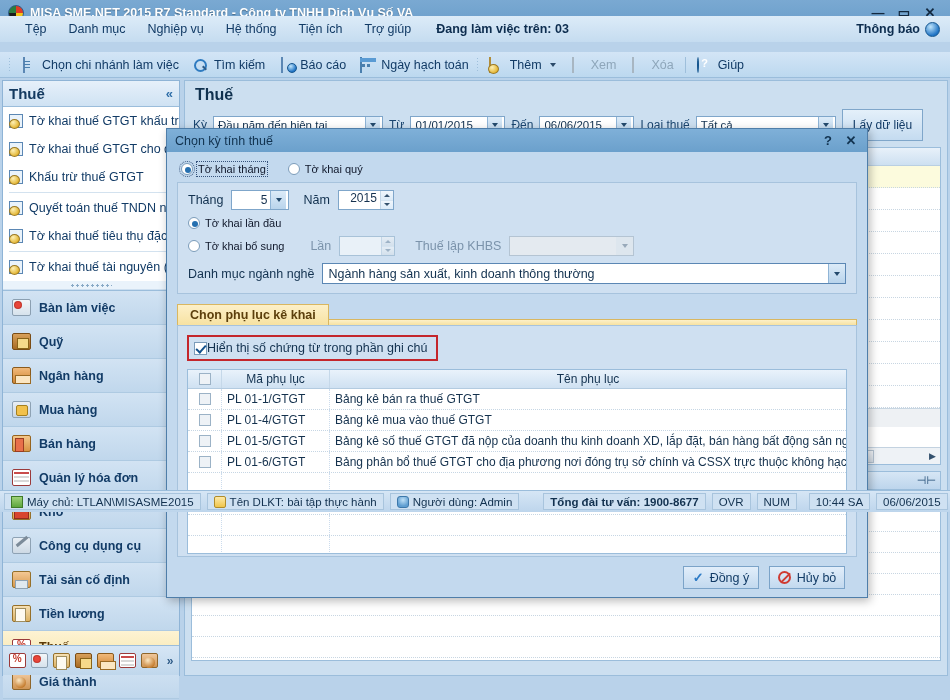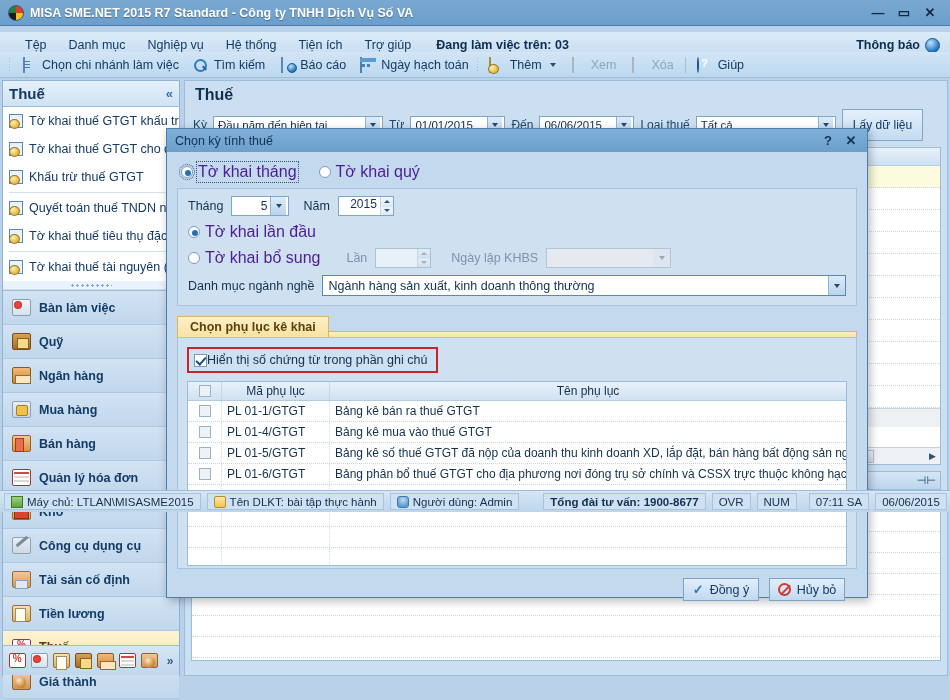--- a/index.html
+++ b/index.html
@@ -24,21 +24,21 @@
     background:conic-gradient(#e03c26 0 25%, #f4c518 0 50%, #1b1b1b 0 75%, #2b7e3e 0 100%);
     border:1px solid #2f5c88; margin:0 6px 0 4px; flex:none;
   }
   .title-text { color:#fff; font-size:12.5px; font-weight:bold; text-shadow:0 1px 1px rgba(0,0,0,.35); white-space:nowrap; }
   .win-btns { margin-left:auto; display:flex; gap:10px; padding-right:8px; }
   .win-btn { width:16px; height:14px; position:relative; cursor:default; color:#12283f; }
   .win-btn span { position:absolute; left:0; right:0; top:0; bottom:0; display:flex; align-items:center; justify-content:center; font-size:13px; font-weight:bold; }
 
   
   .menubar {
-    position:absolute; left:0; top:32px; width:950px; height:26px;
+    position:absolute; left:0; top:16px; width:950px; height:26px;
     background:linear-gradient(#dcebf8,#c5dcf0);
     display:flex; align-items:center; padding-left:14px; gap:0px;
   }
   .menu-item { padding:3px 11px; color:#123b66; font-size:12.5px; white-space:nowrap; }
   .working-on { margin-left:14px; font-weight:bold; color:#0d2d4f; font-size:12.5px; }
   .notify { margin-left:auto; padding-right:10px; display:flex; align-items:center; gap:5px; font-weight:bold; color:#0d2d4f; font-size:12.5px; }
   .notify-globe {
     width:15px; height:15px; border-radius:50%;
     background:radial-gradient(circle at 35% 30%, #bfe4fb, #1f73c4 70%);
     border:1px solid #15568f;
@@ -206,21 +206,21 @@
   .modal-title {
     height:23px; background:linear-gradient(#7fb0d8,#6ba0cc);
     display:flex; align-items:center; padding:0 6px 0 8px;
   }
   .modal-title-text { color:#11324f; font-size:12.5px; }
   .modal-title-btns { margin-left:auto; display:flex; gap:11px; padding-right:4px; }
   .mt-btn { color:#11324f; font-size:13px; font-weight:bold; width:12px; text-align:center; }
   .modal-body { padding:8px 10px 0; }
 
   .radio-row { display:flex; align-items:center; gap:22px; padding:3px 4px 7px; }
-  .rb { display:flex; align-items:center; gap:5px; font-size:16px; color:#4c1d95; }
+  .rb { display:flex; align-items:center; gap:5px; font-size:11px; color:#0f172a; }
   .rb .dot {
     width:12px; height:12px; border-radius:50%; background:#fff; border:1px solid #7b9cba; flex:none; position:relative;
   }
   .rb.checked .dot:after {
     content:""; position:absolute; left:3px; top:3px; width:6px; height:6px; border-radius:50%; background:#2670b0;
   }
   .rb.focus span { outline:1px dotted #35527b; outline-offset:1px; }
 
   .panel {
     border:1px solid #a7c3dd; background:#cfe0f1; padding:7px 10px 9px;
@@ -643,21 +643,21 @@
             <span class="val"></span>
             <span class="arrows">
               <div>
                   <span class="tri-up"></span>
                 </div>
               <div>
                   <span class="tri-dn"></span>
                 </div>
             </span>
           </span>
-          <span class="lbl dis" style="margin-left:12px">Ngày lập KHBS</span>
+          <span class="lbl dis" style="margin-left:12px">Thuế lập KHBS</span>
           <span class="combo-dis">
             <span></span>
             <span class="btn">
                 <span class="tri"></span>
               </span>
           </span>
         </div>
 
         <div class="row">
           <span class="lbl">Danh mục ngành nghề</span>
@@ -765,17 +765,17 @@
     </div>
     <div class="sb-cell">
       <span class="si si-user"></span>
       <span>Người dùng: Admin</span>
     </div>
     <div class="sb-cell plain" style="width:26px"></div>
     <div class="sb-cell bold">Tổng đài tư vấn: 1900-8677</div>
     <div class="sb-cell">OVR</div>
     <div class="sb-cell">NUM</div>
     <div class="sb-spacer"></div>
-    <div class="sb-cell">07:11 SA</div>
+    <div class="sb-cell">10:44 SA</div>
     <div class="sb-cell">06/06/2015</div>
   </div>
 
 </div>
 
 </body></html>

